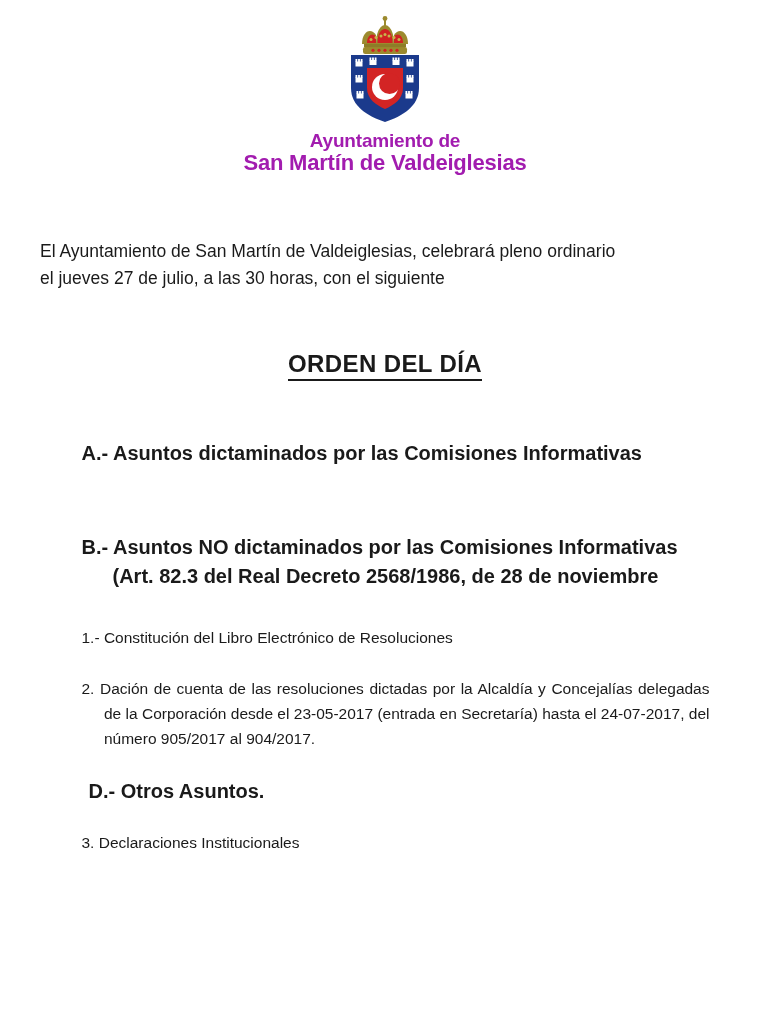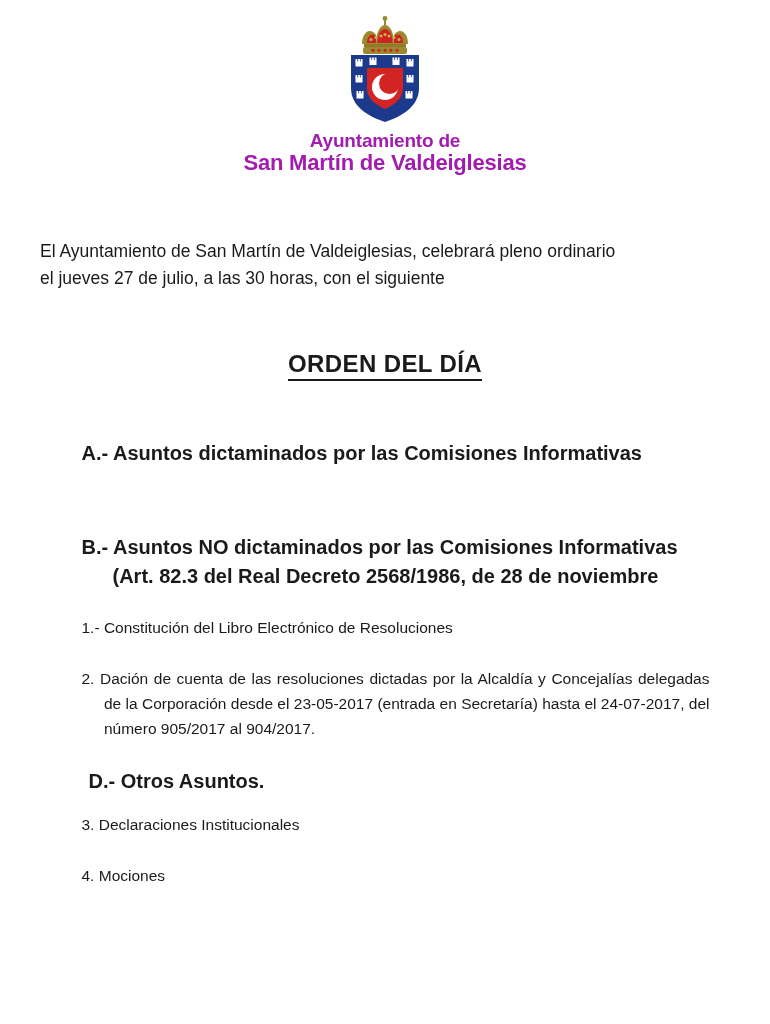--- a/index.html
+++ b/index.html
@@ -93,25 +93,25 @@
   }
   .item.justified {
     text-align: justify;
     line-height: 1.62;
     padding-left: 1.45em;
     text-indent: -1.45em;
   }
 
   .sp-a   { margin-top: 58px; }
   .sp-b   { margin-top: 65px; }
-  .sp-1   { margin-top: 26px; }
+  .sp-1   { margin-top: 36px; }
   .sp-c   { margin-top: 28px; }
   .sp-2   { margin-top: 26px; }
   .sp-d   { margin-top: 26px; }
-  .sp-3   { margin-top: 18px; }
+  .sp-3   { margin-top: 26px; }
   .sp-4   { margin-top: 29px; }
 </style>
 </head>
 <body>
 
 <div class="header">
 
   <svg class="crest" width="112" height="112" viewBox="0 0 112 112" aria-hidden="true">
 
     <g>
@@ -223,15 +223,14 @@
 
   <div class="item sp-1">1.- Constitución del Libro Electrónico de Resoluciones</div>
 
 
   <div class="item justified sp-2">2. Dación de cuenta de las resoluciones dictadas por la Alcaldía y Concejalías delegadas de la Corporación desde el 23-05-2017 (entrada en Secretaría) hasta el 24-07-2017, del número 905/2017 al 904/2017.</div>
 
   <div class="section-heading extra-indent sp-d">D.- Otros Asuntos.</div>
 
   <div class="item sp-3">3. Declaraciones Institucionales</div>
 
-  <div class="item sp-4">4. Mociones</div>
 
 </div>
 
 </body></html>

